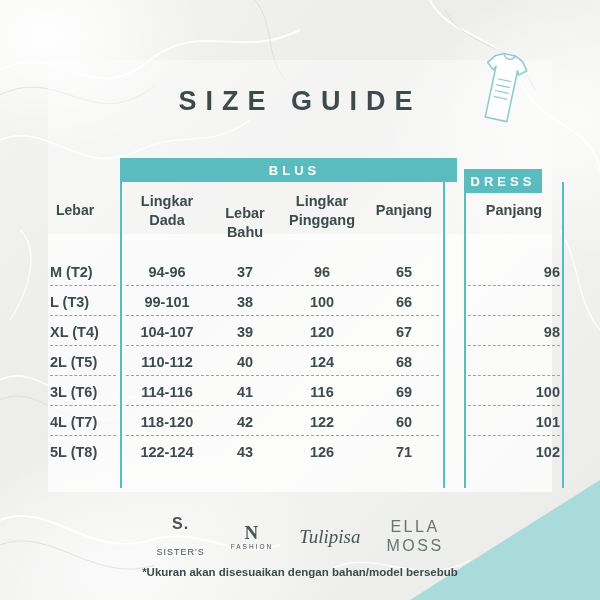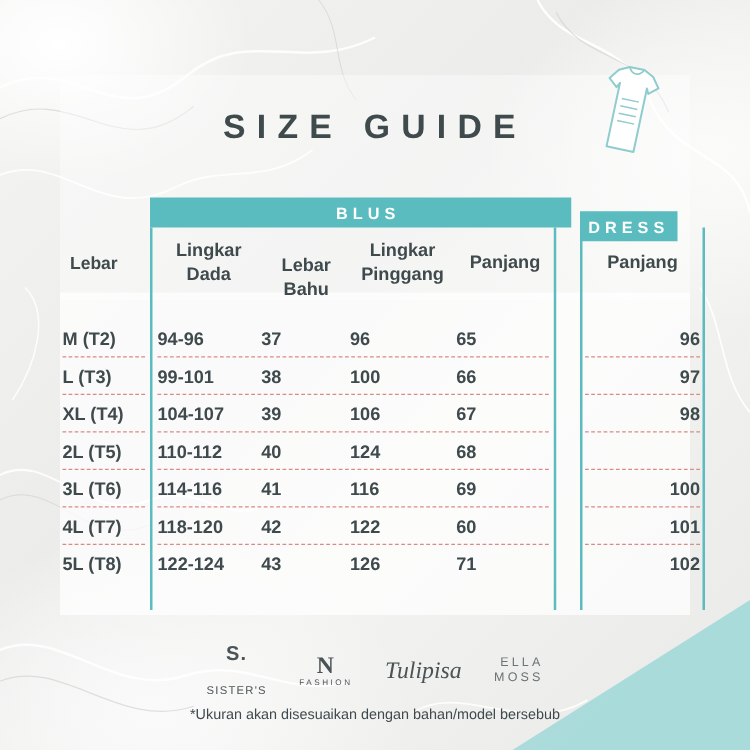--- a/index.html
+++ b/index.html
@@ -118,20 +118,21 @@
   .row {
     position: relative;
     height: 30px;
   }
   .row .cell {
     position: absolute;
     top: 6px;
     font-size: 14.5px;
     color: #3f4a4d;
     font-weight: bold;
+    text-align: center;
   }
   .row .cell.label { left: 50px; width: 66px; text-align: left; }
   .row .cell.c1 { left: 126px; width: 82px; }
   .row .cell.c2 { left: 209px; width: 72px; }
   .row .cell.c3 { left: 280px; width: 84px; }
   .row .cell.c4 { left: 365px; width: 78px; }
   .row .cell.c5 { left: 468px; width: 92px; text-align: right; padding-right: 8px;}
 
   .dash {
     position: absolute;
@@ -193,36 +194,36 @@
     letter-spacing: 2px;
     margin-top: 2px;
   }
   .brand-tulipisa {
     font-family: "Liberation Serif", serif;
     font-style: italic;
     font-size: 19px;
     font-weight: normal;
   }
   .brand-ella {
-    text-align: right;
+    text-align: center;
     line-height: 1.15;
-    font-size: 10px;
+    font-size: 16px;
     letter-spacing: 2.5px;
     color: #6a7376;
   }
 
   .footnote {
     position: absolute;
     left: 0;
     top: 566px;
     width: 600px;
     text-align: center;
     font-size: 11.5px;
     color: #3f4a4d;
-    font-weight: normal;
+    font-weight: bold;
   }
 
   
   .dress-ill {
     position: absolute;
     left: 466px;
     top: 50px;
     width: 72px;
     height: 82px;
   }
@@ -305,30 +306,29 @@
       <div class="dash d-left"></div>
       <div class="dash d-mid"></div>
       <div class="dash d-right"></div>
     </div>
     <div class="row">
       <div class="cell label">L (T3)</div>
       <div class="cell c1">99-101</div>
       <div class="cell c2">38</div>
       <div class="cell c3">100</div>
       <div class="cell c4">66</div>
-      <div class="cell c5">97</div>
       <div class="dash d-left"></div>
       <div class="dash d-mid"></div>
       <div class="dash d-right"></div>
     </div>
     <div class="row">
       <div class="cell label">XL (T4)</div>
       <div class="cell c1">104-107</div>
       <div class="cell c2">39</div>
-      <div class="cell c3">106</div>
+      <div class="cell c3">120</div>
       <div class="cell c4">67</div>
       <div class="cell c5">98</div>
       <div class="dash d-left"></div>
       <div class="dash d-mid"></div>
       <div class="dash d-right"></div>
     </div>
     <div class="row">
       <div class="cell label">2L (T5)</div>
       <div class="cell c1">110-112</div>
       <div class="cell c2">40</div>

